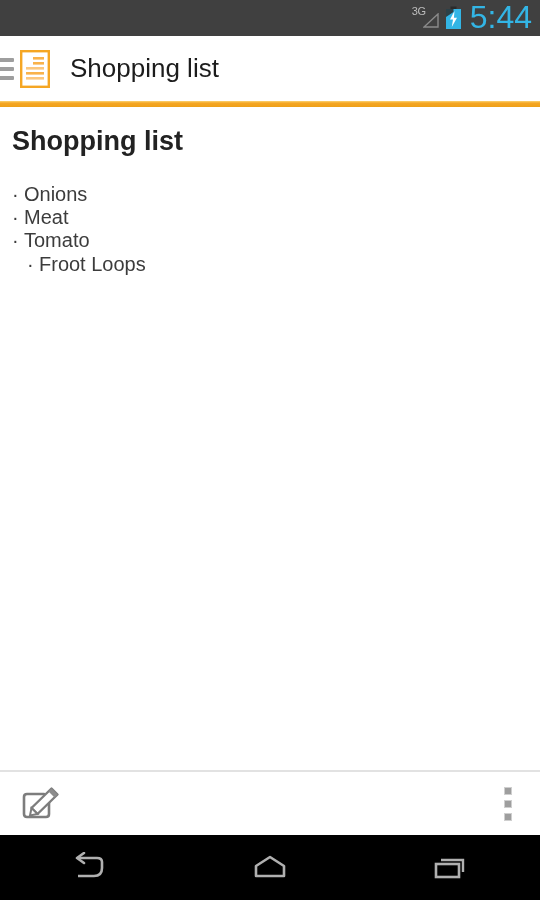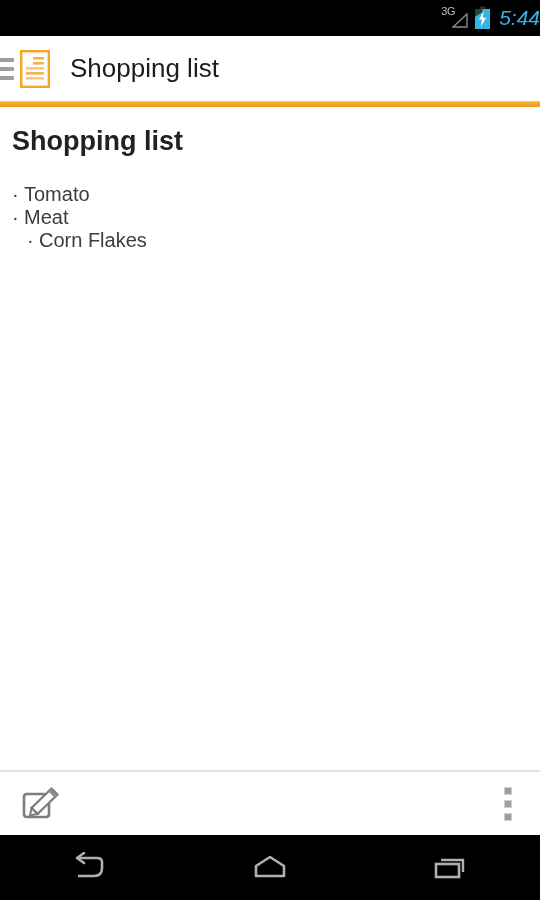--- a/index.html
+++ b/index.html
@@ -12,35 +12,36 @@
   #screen {
     position:relative;
     width:540px; height:900px;
     background:#ffffff;
   }
 
   
   #status-bar {
     position:absolute; top:0; left:0;
     width:540px; height:36px;
-    background:#000000;
+    background:#404040;
     display:flex; align-items:center; justify-content:flex-end;
+    padding-right:8px;
   }
   .status-right { display:flex; align-items:center; gap:6px; }
   .sig-wrap { position:relative; width:28px; height:24px; }
   .sig-label {
     position:absolute; top:0px; left:1px;
     font-size:11px; color:#bdbdbd; line-height:11px;
     letter-spacing:-0.3px;
   }
   .sig-tri { position:absolute; bottom:2px; right:0; }
   .batt-wrap { position:relative; width:17px; height:24px; }
   #clock {
-    color:#33b5e5; font-size:21px; line-height:25px;
-    letter-spacing:0px; padding-left:2px; padding-bottom:2px;font-style:italic;
+    color:#33b5e5; font-size:32px; line-height:25px;
+    letter-spacing:0px; padding-left:2px; padding-bottom:2px;
   }
 
   
   #app-bar {
     position:absolute; top:36px; left:0;
     width:540px; height:65px;
     background:#ffffff;
     display:flex; align-items:center;
   }
   #drawer-btn {
@@ -163,23 +164,24 @@
     </svg>
 
     <div id="app-title">Shopping list</div>
   </div>
 
   <div id="accent-bar"></div>
 
   <div id="content">
     <div id="note-title">Shopping list</div>
     <ul class="note-list" id="note-list">
+        <li class="note-item"><span class="bullet">·</span><span>Onions</span></li>
+        <li class="note-item"><span class="bullet">·</span><span>Meat</span></li>
         <li class="note-item"><span class="bullet">·</span><span>Tomato</span></li>
-        <li class="note-item"><span class="bullet">·</span><span>Meat</span></li>
-        <li class="note-item lvl1"><span class="bullet">·</span><span>Corn Flakes</span></li>
+        <li class="note-item lvl1"><span class="bullet">·</span><span>Froot Loops</span></li>
       </ul>
   </div>
 
   <div id="bottom-bar">
 
     <div id="edit-btn">
       <svg width="44" height="36" viewBox="0 0 44 36">
         <path d="M29 8 L29 28 Q29 31 26 31 L7 31 Q4 31 4 28 L4 11 Q4 8 7 8 L24 8" fill="none" stroke="#7d7d7d" stroke-width="2.6" stroke-linecap="round"></path>
         <polygon points="31.5,2.5 37.5,8.5 17.5,28 11.5,22" fill="#ffffff" stroke="#7d7d7d" stroke-width="2.4" stroke-linejoin="round"></polygon>
         <polygon points="31.5,2.5 37.5,8.5 34.5,11.5 28.5,5.5" fill="#8c8c8c"></polygon>

